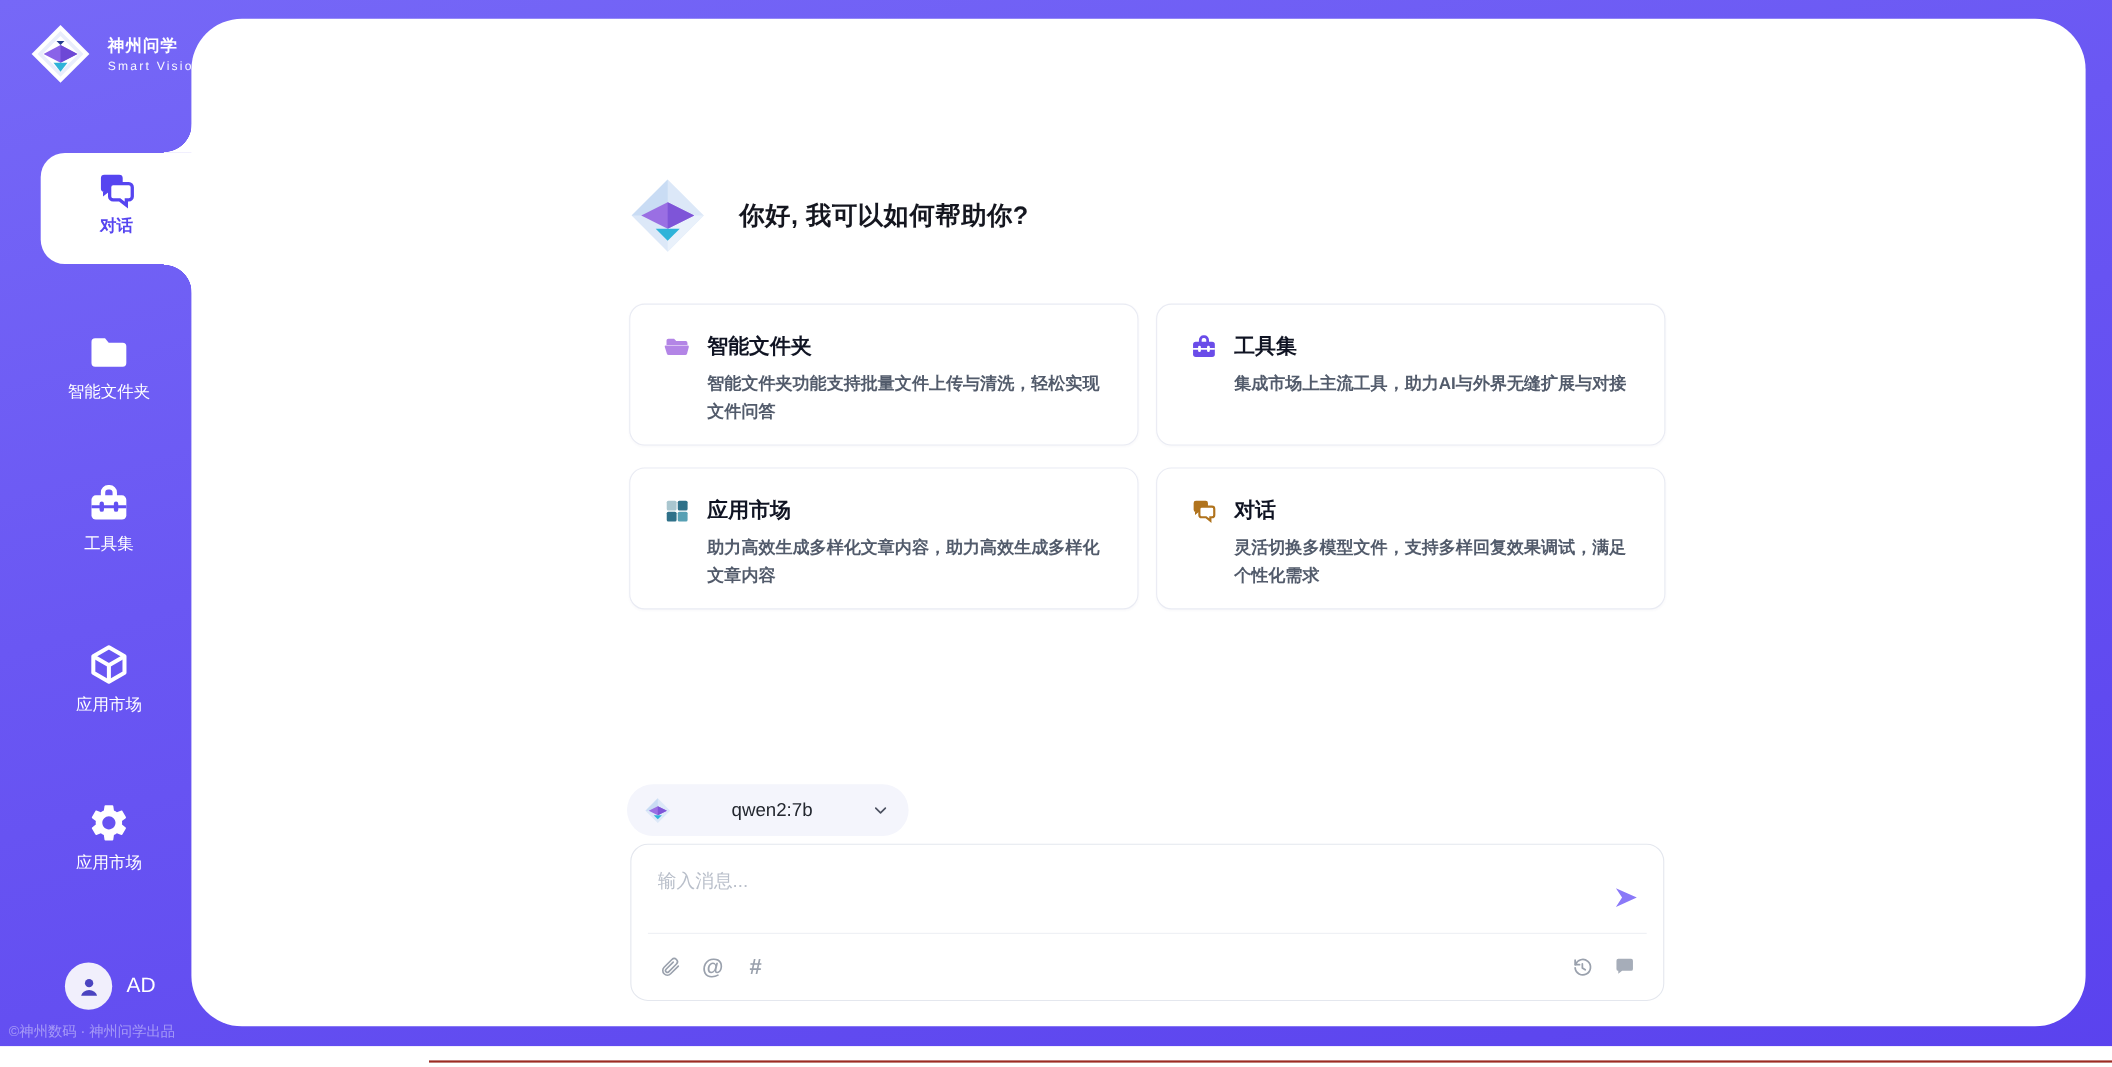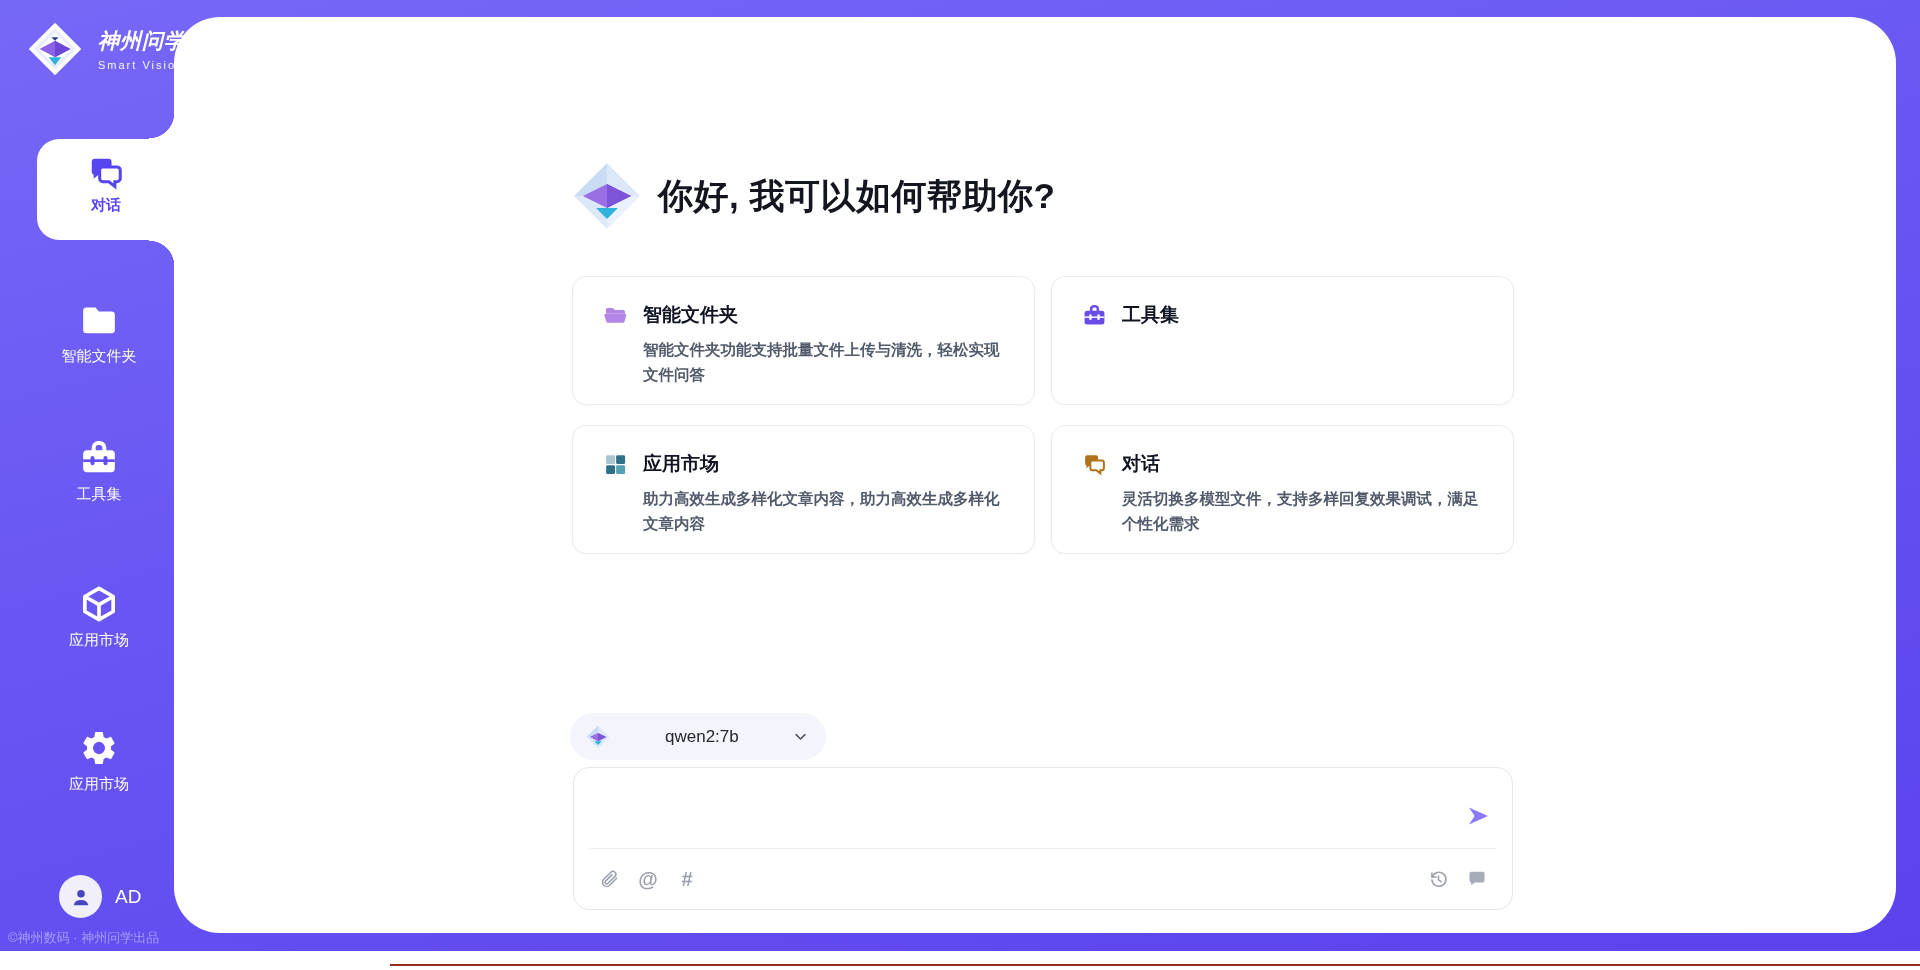--- a/index.html
+++ b/index.html
@@ -13,21 +13,21 @@
            background:#fff; border-radius:46px; }
 
   
   .bottom-strip { position:absolute; left:0; top:951px; width:1920px; height:19px; background:#fff; }
   .bottom-line  { position:absolute; left:390px; top:964px; width:1530px; height:2px; background:#9c2b23; }
 
   
   .brand { position:absolute; left:26px; top:20px; display:flex; align-items:center; }
   .brand svg { width:58px; height:58px; }
   .brand-text { margin-left:14px; color:#fff; }
-  .brand-name { font-size:21px; font-weight:bold; letter-spacing:1px;font-style:italic; }
+  .brand-name { font-size:15px; font-weight:bold; letter-spacing:1px; }
   .brand-sub  { font-size:11px; letter-spacing:2px; margin-top:4px; opacity:.95; }
 
   .tab { position:absolute; left:37px; top:139px; width:138px; height:101px;
          background:#fff; border-radius:22px 0 0 22px; text-align:center; cursor:pointer; }
   .tab::before { content:''; position:absolute; right:0; top:-26px; width:26px; height:26px;
                  background:radial-gradient(26px at 0 0, rgba(0,0,0,0) 25px, #fff 25.5px); }
   .tab::after  { content:''; position:absolute; right:0; bottom:-26px; width:26px; height:26px;
                  background:radial-gradient(26px at 0 100%, rgba(0,0,0,0) 25px, #fff 25.5px); }
   .tab .icon { display:block; margin:15px auto 4px; width:38px; height:38px; }
   .tab .lbl  { color:#5645f0; font-size:15px; font-weight:bold; }
@@ -40,21 +40,21 @@
   .user .avatar { width:43px; height:43px; border-radius:50%; background:#f1effc;
                   display:flex; align-items:center; justify-content:center; }
   .user .uname { color:#fff; font-size:19px; margin-left:13px; font-weight:500; }
 
   .copyright { position:absolute; left:8px; top:929px; color:rgba(255,255,255,.42);
                font-size:13px; white-space:nowrap; }
 
   
   .greeting { position:absolute; left:398px; top:144px; display:flex; align-items:center; }
   .greeting svg { width:70px; height:70px; }
-  .greeting h1 { margin-left:16px; font-size:35px; font-weight:800; color:#14161f; letter-spacing:.5px; }
+  .greeting h1 { margin-left:30px; font-size:23px; font-weight:800; color:#14161f; letter-spacing:.5px; }
 
   
   .card { position:absolute; width:463px; height:129px; background:#fff;
           border:1px solid #e9ebf3; border-radius:14px; cursor:pointer;
           box-shadow:0 1px 2px rgba(60,70,120,.03); padding:25px 24px 0 30px; }
   .card-head { display:flex; align-items:center; }
   .card-head .icon { width:25px; height:25px; }
   .card-title { margin-left:15px; font-size:19px; font-weight:bold; color:#101423; }
   .card-desc  { margin:9px 0 0 40px; font-size:15.5px; color:#525b6b; line-height:1.62;font-weight:bold; }
   .card.c1 { left:398px; top:259px; }
@@ -190,20 +190,21 @@
       <div class="card-head">
         <svg class="icon" viewBox="0 0 24 24">
           <path d="M8.8 8V5.8A2.8 2.8 0 0 1 11.6 3h.8a2.8 2.8 0 0 1 2.8 2.8V8" fill="none" stroke="#6a4ce9" stroke-width="2.4" stroke-linecap="round"></path>
           <rect x="2.5" y="7.4" width="19" height="13.2" rx="2.4" fill="#6a4ce9"></rect>
           <rect x="6.9" y="10.8" width="2.4" height="5.6" rx="1.2" fill="#ffffff"></rect>
           <rect x="14.7" y="10.8" width="2.4" height="5.6" rx="1.2" fill="#ffffff"></rect>
           <line x1="2.5" y1="13.6" x2="21.5" y2="13.6" stroke="#ffffff" stroke-width="1.4"></line>
         </svg>
         <span class="card-title">工具集</span>
       </div>
+      <div class="card-desc">集成市场上主流工具，助力AI与外界无缝扩展与对接</div>
     </div>
 
     <div class="card c3">
       <div class="card-head">
         <svg class="icon" viewBox="0 0 24 24">
           <rect x="3" y="3" width="8.6" height="8.6" rx="1.4" fill="#a9c6cf"></rect>
           <rect x="12.6" y="3" width="8.6" height="8.6" rx="1.4" fill="#2f7189"></rect>
           <rect x="3" y="12.6" width="8.6" height="8.6" rx="1.4" fill="#2f7189"></rect>
           <rect x="12.6" y="12.6" width="8.6" height="8.6" rx="1.4" fill="#57a0b4"></rect>
         </svg>
@@ -231,20 +232,21 @@
         <polygon points="32,21 54,32 32,43" fill="#7e55d8"></polygon>
         <polygon points="22,43 42,43 32,53" fill="#2fb3d9"></polygon>
       </svg>
       <span class="mname">qwen2:7b</span>
       <svg class="chev" viewBox="0 0 24 24">
         <path d="M5 9l7 7 7-7" fill="none" stroke="#4b5160" stroke-width="2.4" stroke-linecap="round" stroke-linejoin="round"></path>
       </svg>
     </div>
 
     <div class="composer">
+      <input type="text" value="" placeholder="输入消息..." style="">
       <svg class="send-btn" viewBox="0 0 24 24">
         <path d="M3 3.5L22 12 3 20.5 8.6 12z" fill="#8a79f8"></path>
       </svg>
       <div class="divider"></div>
       <div class="tools">
         <div class="tools-left">
           <span class="tool">
             <svg width="20" height="20" viewBox="0 0 24 24">
               <path d="M21.2 11.1l-8.4 8.4a5 5 0 0 1-7.1-7.1l8.5-8.5a3.5 3.5 0 0 1 4.95 4.95l-8.5 8.5a2 2 0 0 1-2.83-2.83l7.8-7.8" fill="none" stroke="#9aa1ad" stroke-width="1.8" stroke-linecap="round"></path>
             </svg>

